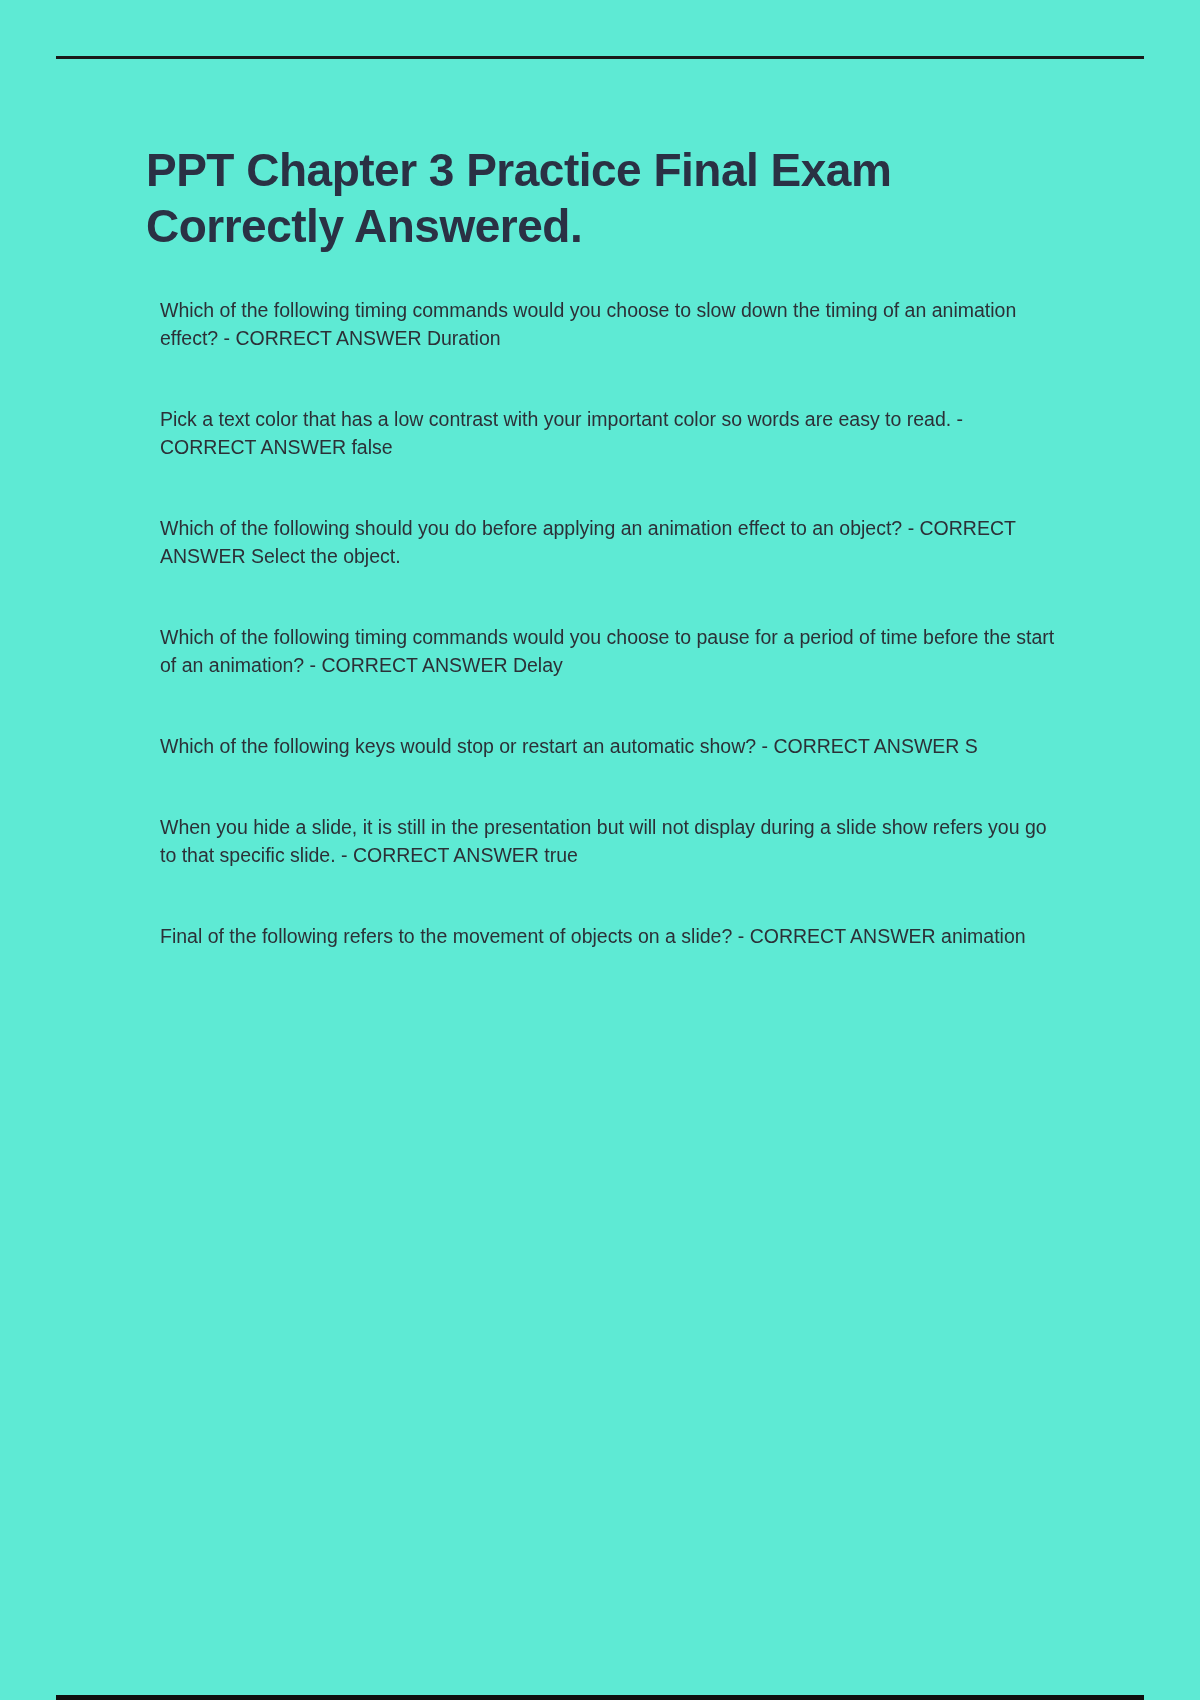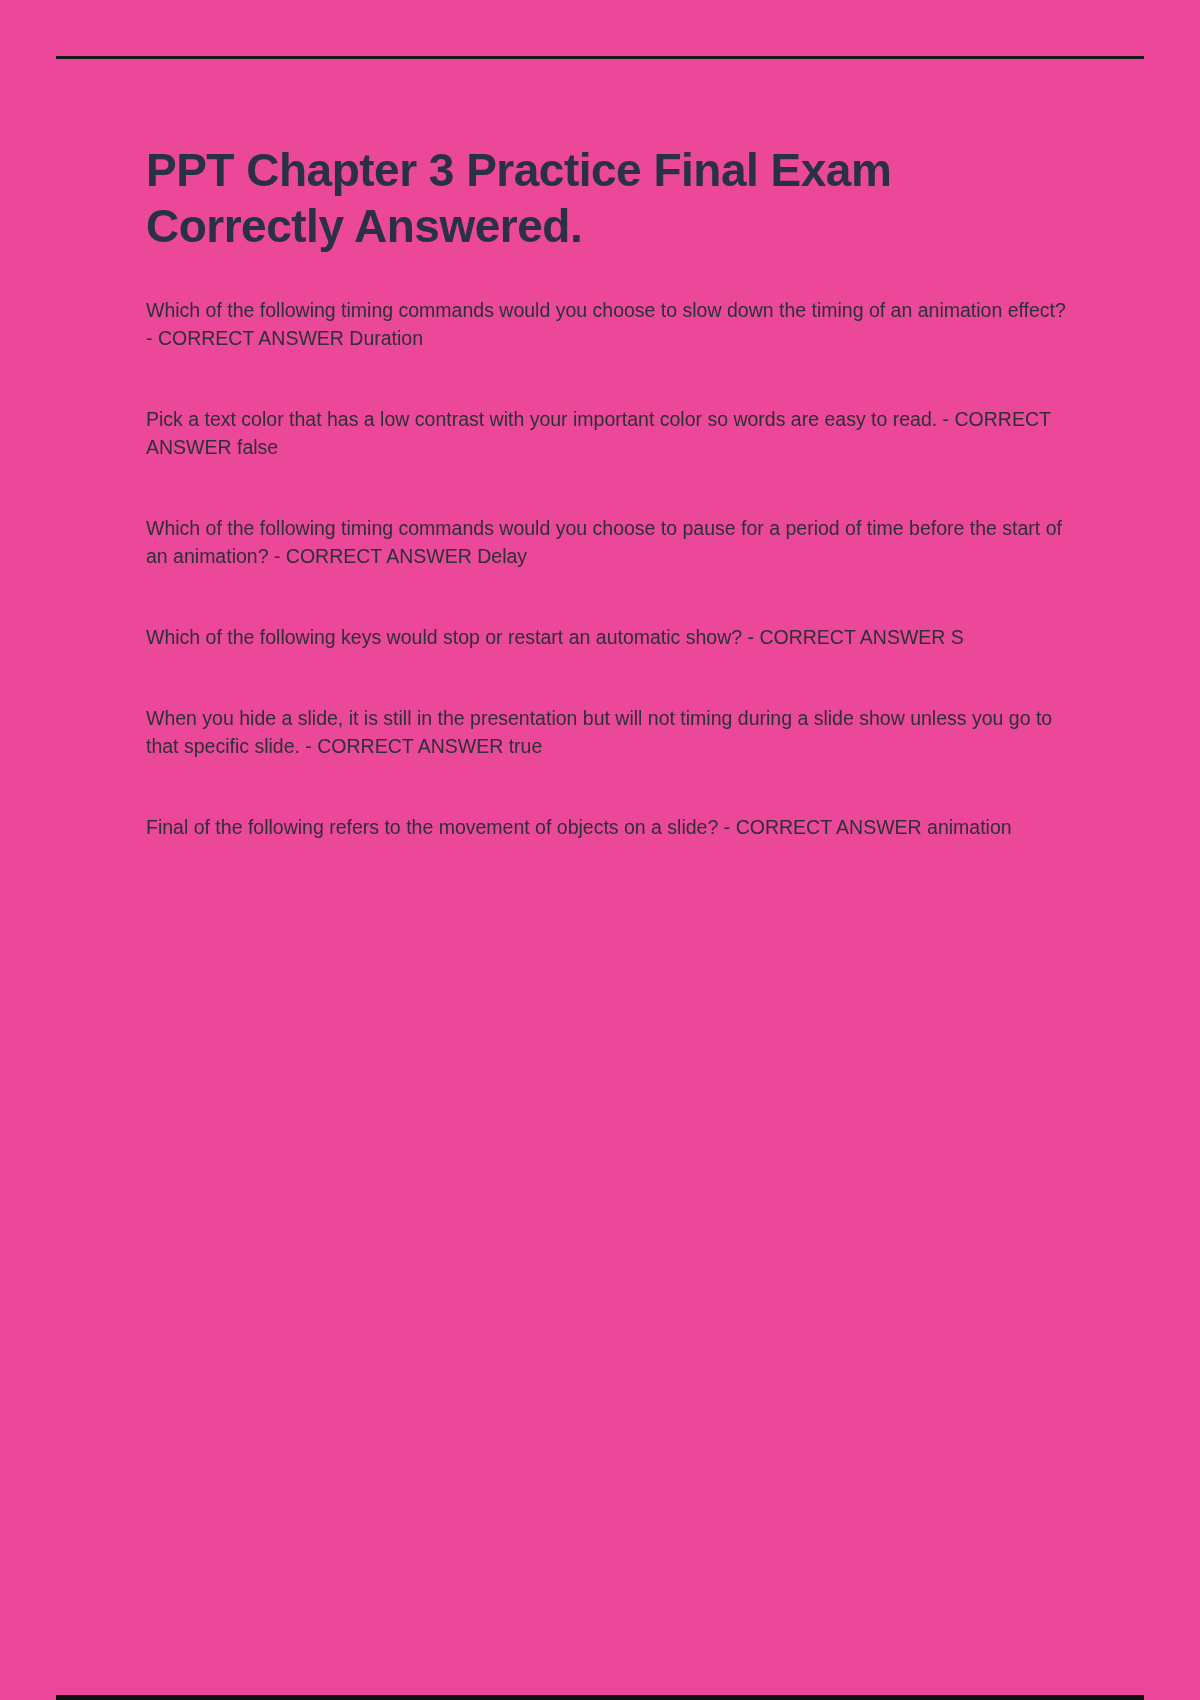--- a/index.html
+++ b/index.html
@@ -4,21 +4,21 @@
 <style>
   html, body {
     margin: 0;
     padding: 0;
     background: #ffffff;
   }
   .page {
     position: relative;
     width: 1200px;
     height: 1700px;
-    background: #ec4899;
+    background: #5eead4;
     overflow: hidden;
     font-family: "Liberation Sans", "DejaVu Sans", sans-serif;
   }
   .top-rule {
     position: absolute;
     left: 56px;
     top: 56px;
     width: 1088px;
     height: 3px;
     background: #1a1a1a;
@@ -31,21 +31,21 @@
   }
   .page-title {
     margin: 0 0 42px 0;
     font-size: 46px;
     line-height: 56px;
     font-weight: bold;
     letter-spacing: -0.5px;
     color: #2a3144;
   }
   .qa-list {
-    margin: 0;
+    margin: 14px;
     padding: 0;
   }
   .qa-item {
     margin: 0 0 53px 0;
     font-size: 19.5px;
     line-height: 28px;
     color: #2c3037;
   }
   .footer-bar {
     position: absolute;
@@ -62,22 +62,23 @@
 <div class="page">
 
   <div class="top-rule"></div>
 
   <div class="content">
     <h1 class="page-title">PPT Chapter 3 Practice Final Exam Correctly Answered.</h1>
 
     <div class="qa-list">
       <p class="qa-item">Which of the following timing commands would you choose to slow down the timing of an animation effect? - CORRECT ANSWER Duration</p>
       <p class="qa-item">Pick a text color that has a low contrast with your important color so words are easy to read. - CORRECT ANSWER false</p>
+      <p class="qa-item">Which of the following should you do before applying an animation effect to an object? - CORRECT ANSWER Select the object.</p>
       <p class="qa-item">Which of the following timing commands would you choose to pause for a period of time before the start of an animation? - CORRECT ANSWER Delay</p>
       <p class="qa-item">Which of the following keys would stop or restart an automatic show? - CORRECT ANSWER S</p>
-      <p class="qa-item">When you hide a slide, it is still in the presentation but will not timing during a slide show unless you go to that specific slide. - CORRECT ANSWER true</p>
+      <p class="qa-item">When you hide a slide, it is still in the presentation but will not display during a slide show refers you go to that specific slide. - CORRECT ANSWER true</p>
       <p class="qa-item">Final of the following refers to the movement of objects on a slide? - CORRECT ANSWER animation</p>
     </div>
   </div>
 
   <div class="footer-bar"></div>
 
 </div>
 
 </body></html>

